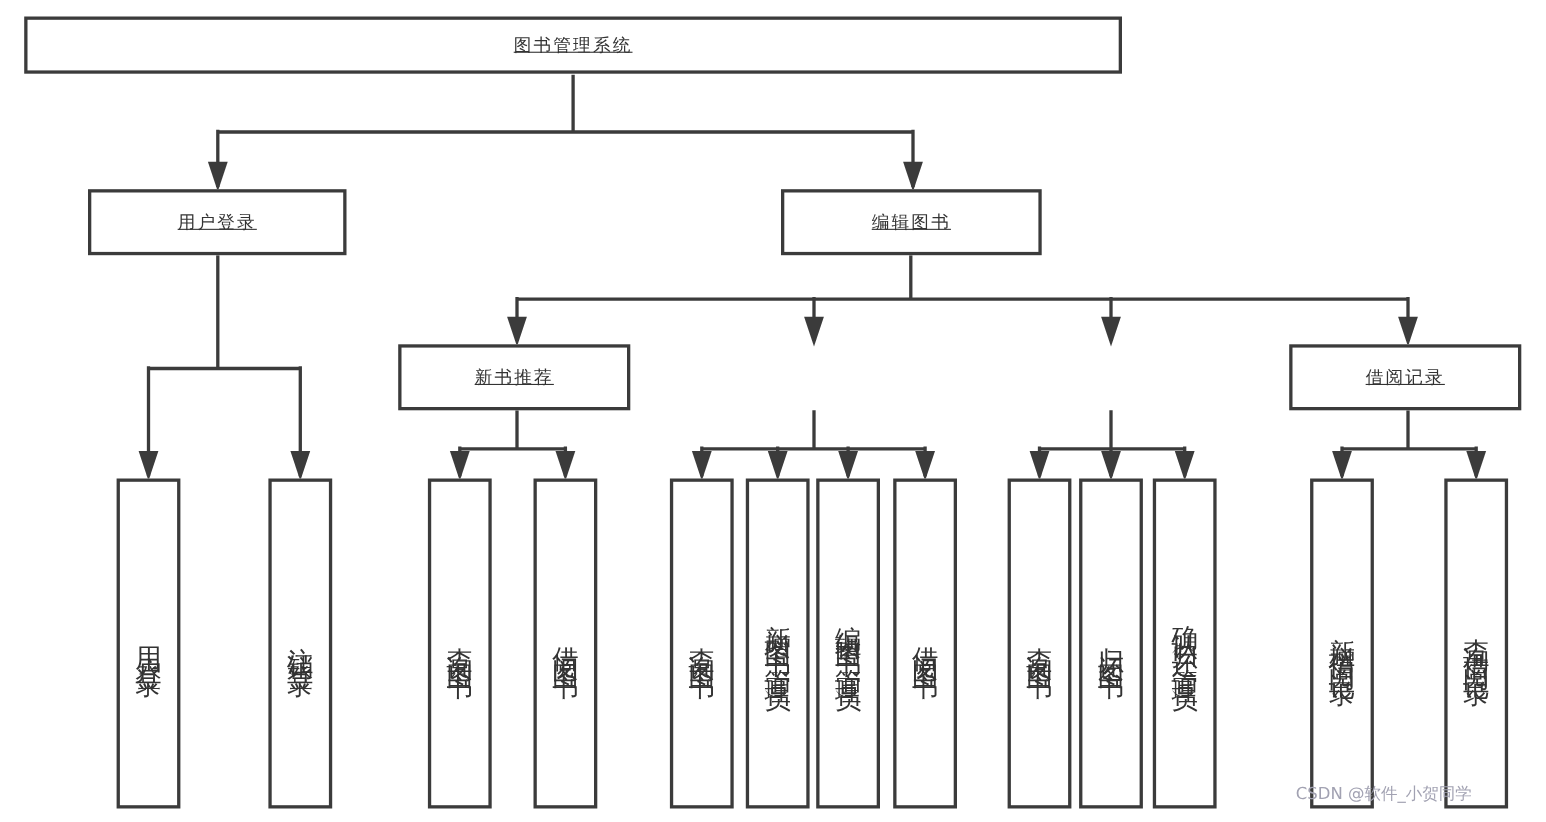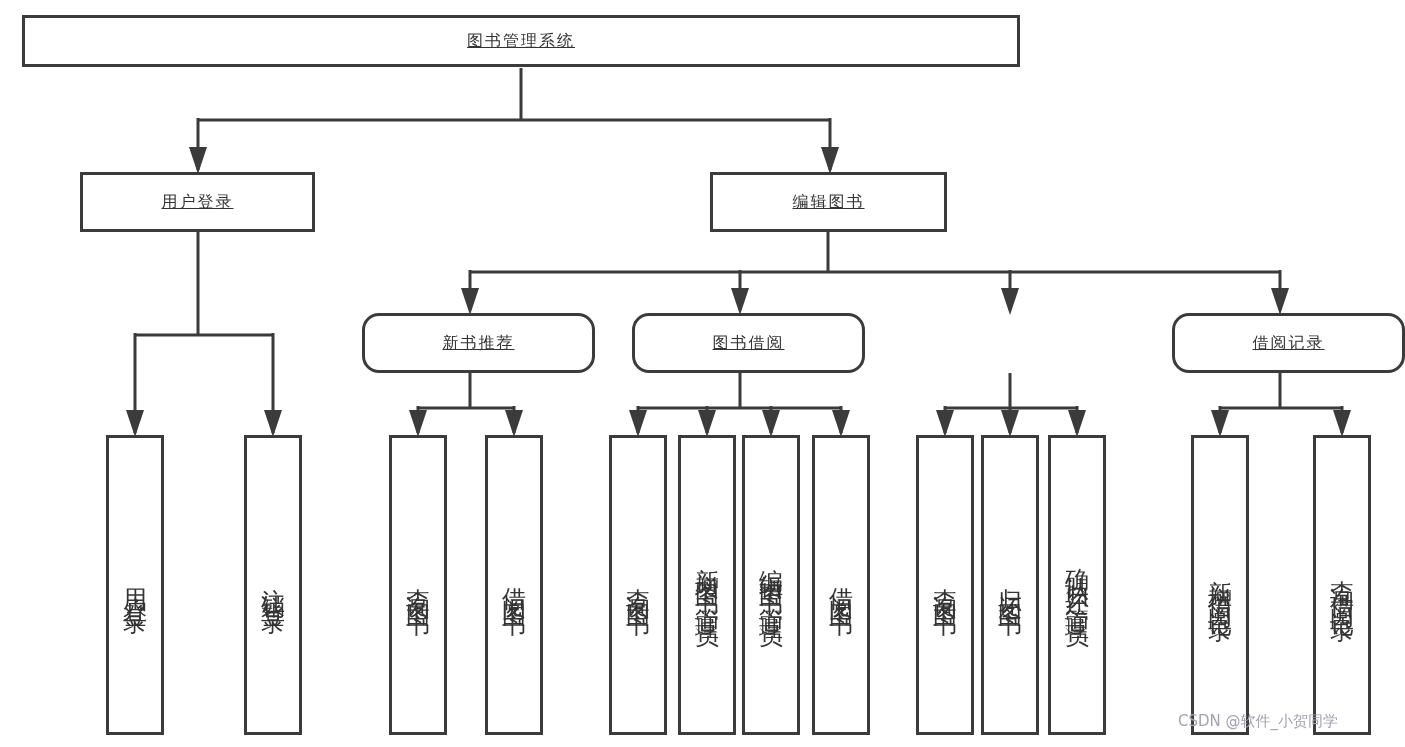--- a/index.html
+++ b/index.html
@@ -29,21 +29,21 @@
     z-index: 1;
   }
   .h-node span {
     font-size: 16px;
     letter-spacing: 2px;
     white-space: nowrap;
     text-decoration: underline;
   }
   .root-node { width: 998px; height: 52px; left: 22px; top: 15px; }
   .lvl2 { height: 60px; top: 172px; }
-  .lvl3 { height: 60px; top: 313px; width: 233px; border-radius: 17px; }
+  .lvl3 { height: 60px; top: 313px; width: 211px; }
   .leaf { width: 58px; height: 300px; top: 435px; }
   .leaf span {
     writing-mode: vertical-rl;
     text-orientation: mixed;
     font-size: 24px;
     letter-spacing: 8px;
     line-height: 1;
     white-space: nowrap;
   }
   .watermark {
@@ -105,23 +105,20 @@
   <div class="node h-node lvl2" style="left:80px; width:235px;">
     <span>用户登录</span>
   </div>
   <div class="node h-node lvl2" style="left:710px; width:237px;">
     <span>编辑图书</span>
   </div>
 
   <div class="node h-node lvl3" style="left:362px;">
     <span>新书推荐</span>
   </div>
-  <div class="node h-node lvl3" style="left:632px;">
-    <span>图书借阅</span>
-  </div>
   <div class="node h-node lvl3" style="left:1172px;">
     <span>借阅记录</span>
   </div>
 
   <div class="node leaf" style="left:106px;">
     <span>用户登录</span>
   </div>
   <div class="node leaf" style="left:244px;">
     <span>注销登录</span>
   </div>

